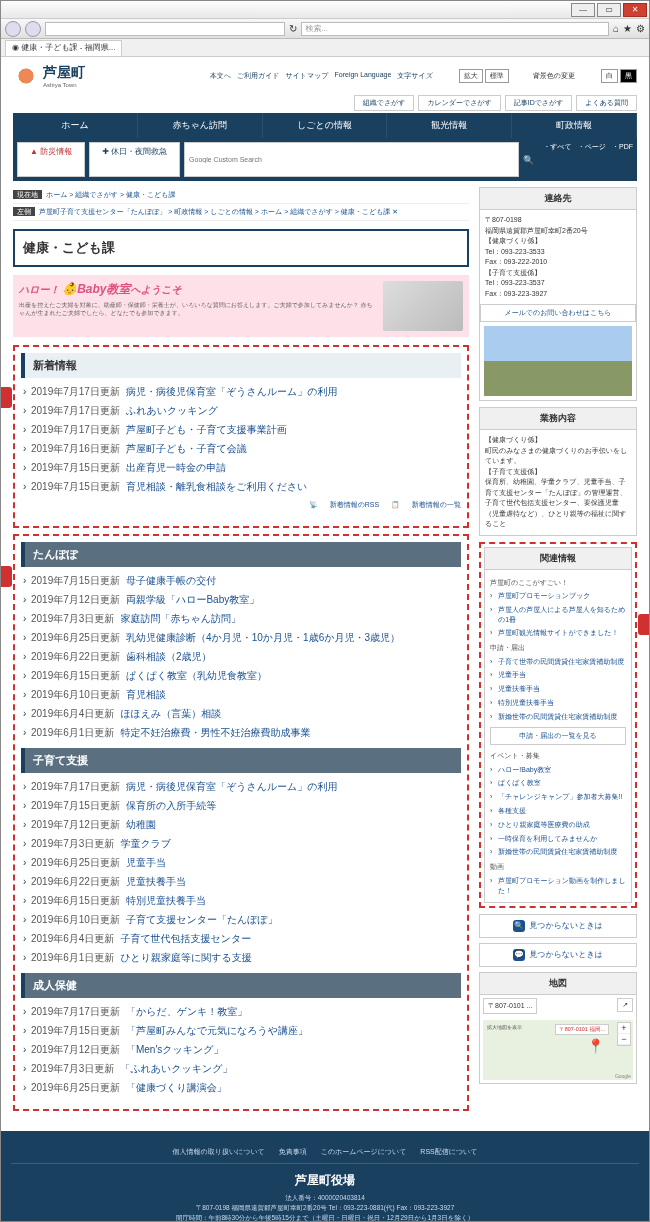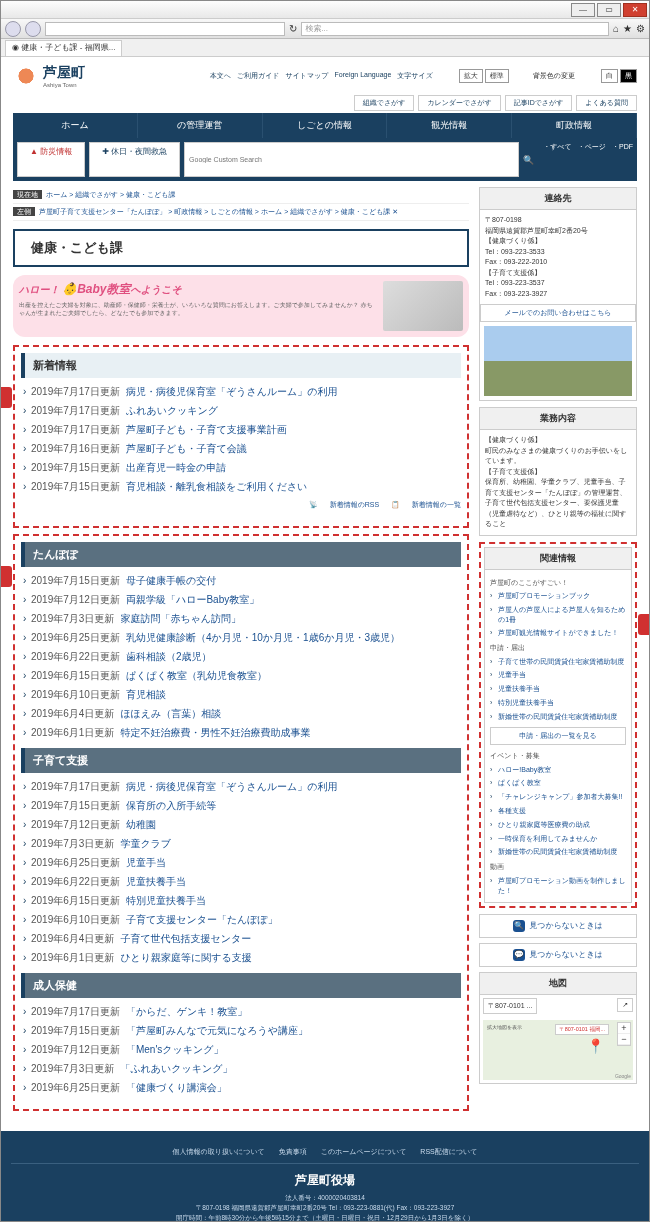--- a/index.html
+++ b/index.html
@@ -34,23 +34,23 @@
 .searchbox{flex:1;display:flex}
 .searchbox input{flex:1;padding:13px 4px;font-size:7px;border:1px solid #ccc}
 .searchbox button{width:20px;background:#1a4060;color:#fff;border:none;font-size:9px}
 .view-opts{color:#fff;font-size:7px;display:flex;gap:6px}
 .content{display:flex;gap:10px;padding:6px 0}
 .main{flex:1;min-width:0}
 .side{width:158px;flex-shrink:0}
 .crumb{font-size:7px;color:#555;padding:3px 0;border-bottom:1px solid #eee}
 .crumb .tag{background:#444;color:#fff;padding:1px 4px;margin-right:4px}
 .crumb a{color:#1a5090}
-.pagetitle-box{border:2px solid #1a4060;padding:8px 16px;margin:8px 0}
+.pagetitle-box{border:2px solid #1a4060;padding:8px 8px;margin:8px 0}
 .pagetitle{font-size:13px;font-weight:bold;color:#333}
-.banner{background:#fde0e8;border-radius:12px;padding:6px;display:flex;gap:6px;margin-bottom:8px}
+.banner{background:#fde0e8;border-radius:0;padding:6px;display:flex;gap:6px;margin-bottom:8px}
 .banner-text{flex:1}
 .banner-head{color:#e05080;font-size:10px;font-weight:bold;font-style:italic}
 .banner-head b{font-size:12px}
 .banner-desc{font-size:6px;color:#666;margin-top:3px;line-height:1.4}
 .banner-img{width:80px;height:50px;background:linear-gradient(135deg,#ddd,#bbb);border-radius:2px}
 .dashed{border:2px dashed #d03030;padding:6px;margin-bottom:6px;position:relative}
 .callout{position:absolute;left:-42px;background:#d03030;color:#fff;padding:4px 8px;font-size:9px;border-radius:3px;font-weight:bold}
 .sec{margin-bottom:6px}
 .sec-h{background:#e8f0f4;border-left:4px solid #1a4060;padding:5px 8px;font-size:11px;font-weight:bold;color:#333;margin-bottom:4px}
 .sec-h.dark{background:#5a7080;color:#fff;border-left:4px solid #1a4060}
@@ -139,21 +139,21 @@
       </div>
     </div>
     <div class="subnav" id="subnav">
         <div class="subnav-item">組織でさがす</div>
         <div class="subnav-item">カレンダーでさがす</div>
         <div class="subnav-item">記事IDでさがす</div>
         <div class="subnav-item">よくある質問</div>
       </div>
     <div class="gnav" id="gnav">
         <div class="gnav-item">ホーム</div>
-        <div class="gnav-item">の管理運営</div>
+        <div class="gnav-item">赤ちゃん訪問</div>
         <div class="gnav-item">しごとの情報</div>
         <div class="gnav-item">観光情報</div>
         <div class="gnav-item">町政情報</div>
       </div>
     <div class="utilbar">
       <div class="util-btn alert">▲ 防災情報</div>
       <div class="util-btn">✚ 休日・夜間救急</div>
       <div class="searchbox">
         <input placeholder="Google Custom Search" style="">
         <button>🔍</button>

